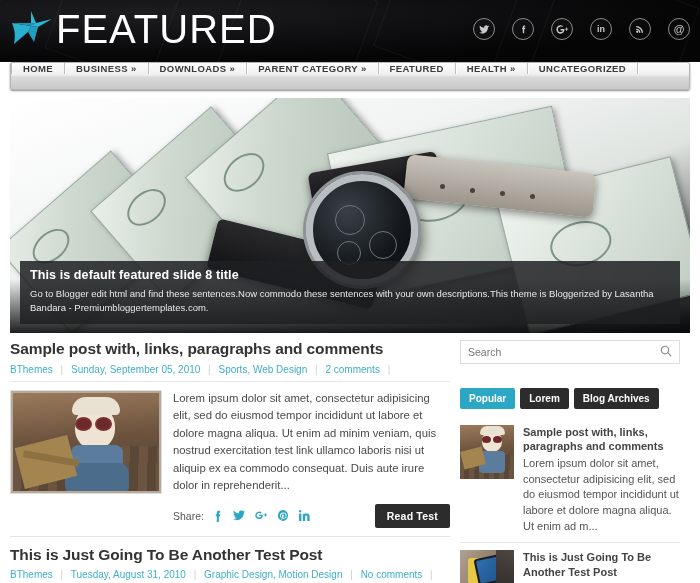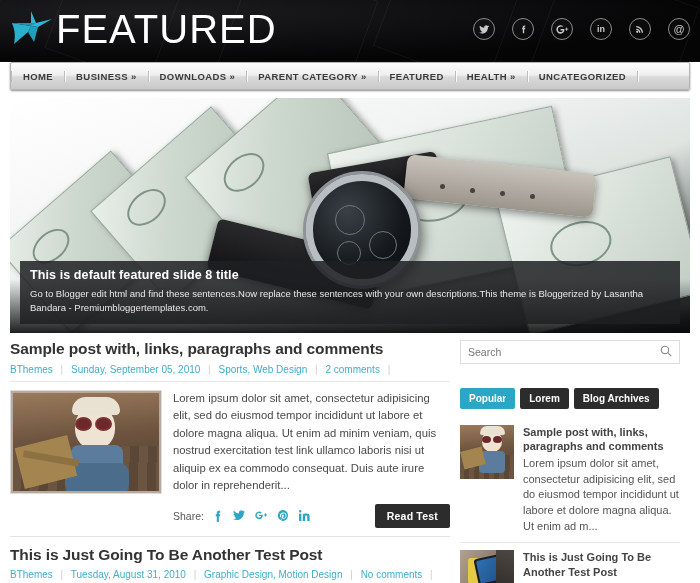--- a/index.html
+++ b/index.html
@@ -45,21 +45,21 @@
     background:rgba(255,255,255,.02);
   }
   .soc svg{ display:block; }
 
   
   .nav{
     position:relative; margin:0 10px; height:28px;
     background:linear-gradient(180deg,#fdfdfd 0%, #efefef 45%, #d9d9d9 55%, #c9c9c9 100%);
     border:1px solid #b4b4b4;
     border-radius:2px;
-    display:flex; align-items:center;
+    display:flex; align-items:flex-start;
     box-shadow:0 1px 2px rgba(0,0,0,.45);
     overflow:hidden;
   }
   .nav-item{
     display:flex;align-items:center; padding:0 11px;
     font-size:9.5px; font-weight:bold; letter-spacing:.4px;
     color:#3a3a3a; text-transform:uppercase;
     border-right:1px solid #bdbdbd;
     box-shadow:1px 0 0 rgba(255,255,255,.85);
     white-space:nowrap;
@@ -249,21 +249,21 @@
       <div class="watch-face" style="left:296px;top:76px;width:112px;height:112px;">
         <div class="subdial" style="left:22px;top:24px;width:30px;height:30px;"></div>
         <div class="subdial" style="left:56px;top:50px;width:28px;height:28px;"></div>
         <div class="subdial" style="left:24px;top:60px;width:24px;height:24px;"></div>
       </div>
       <div style="position:absolute;left:0;bottom:0;width:100%;height:54px;background:linear-gradient(180deg,rgba(0,0,0,0),rgba(8,9,10,.9));"></div>
     </div>
 
     <div class="caption">
       <div class="cap-title">This is default featured slide 8 title</div>
-      <div class="cap-text">Go to Blogger edit html and find these sentences.Now replace these sentences with your own descriptions.This theme is Bloggerized by Lasantha Bandara - Premiumbloggertemplates.com.</div>
+      <div class="cap-text">Go to Blogger edit html and find these sentences.Now commodo these sentences with your own descriptions.This theme is Bloggerized by Lasantha Bandara - Premiumbloggertemplates.com.</div>
     </div>
   </div>
 
   <div class="main">
 
     <div class="content">
 
       <div class="post">
         <div class="post-title">Sample post with, links, paragraphs and comments</div>
         <div class="post-meta">

